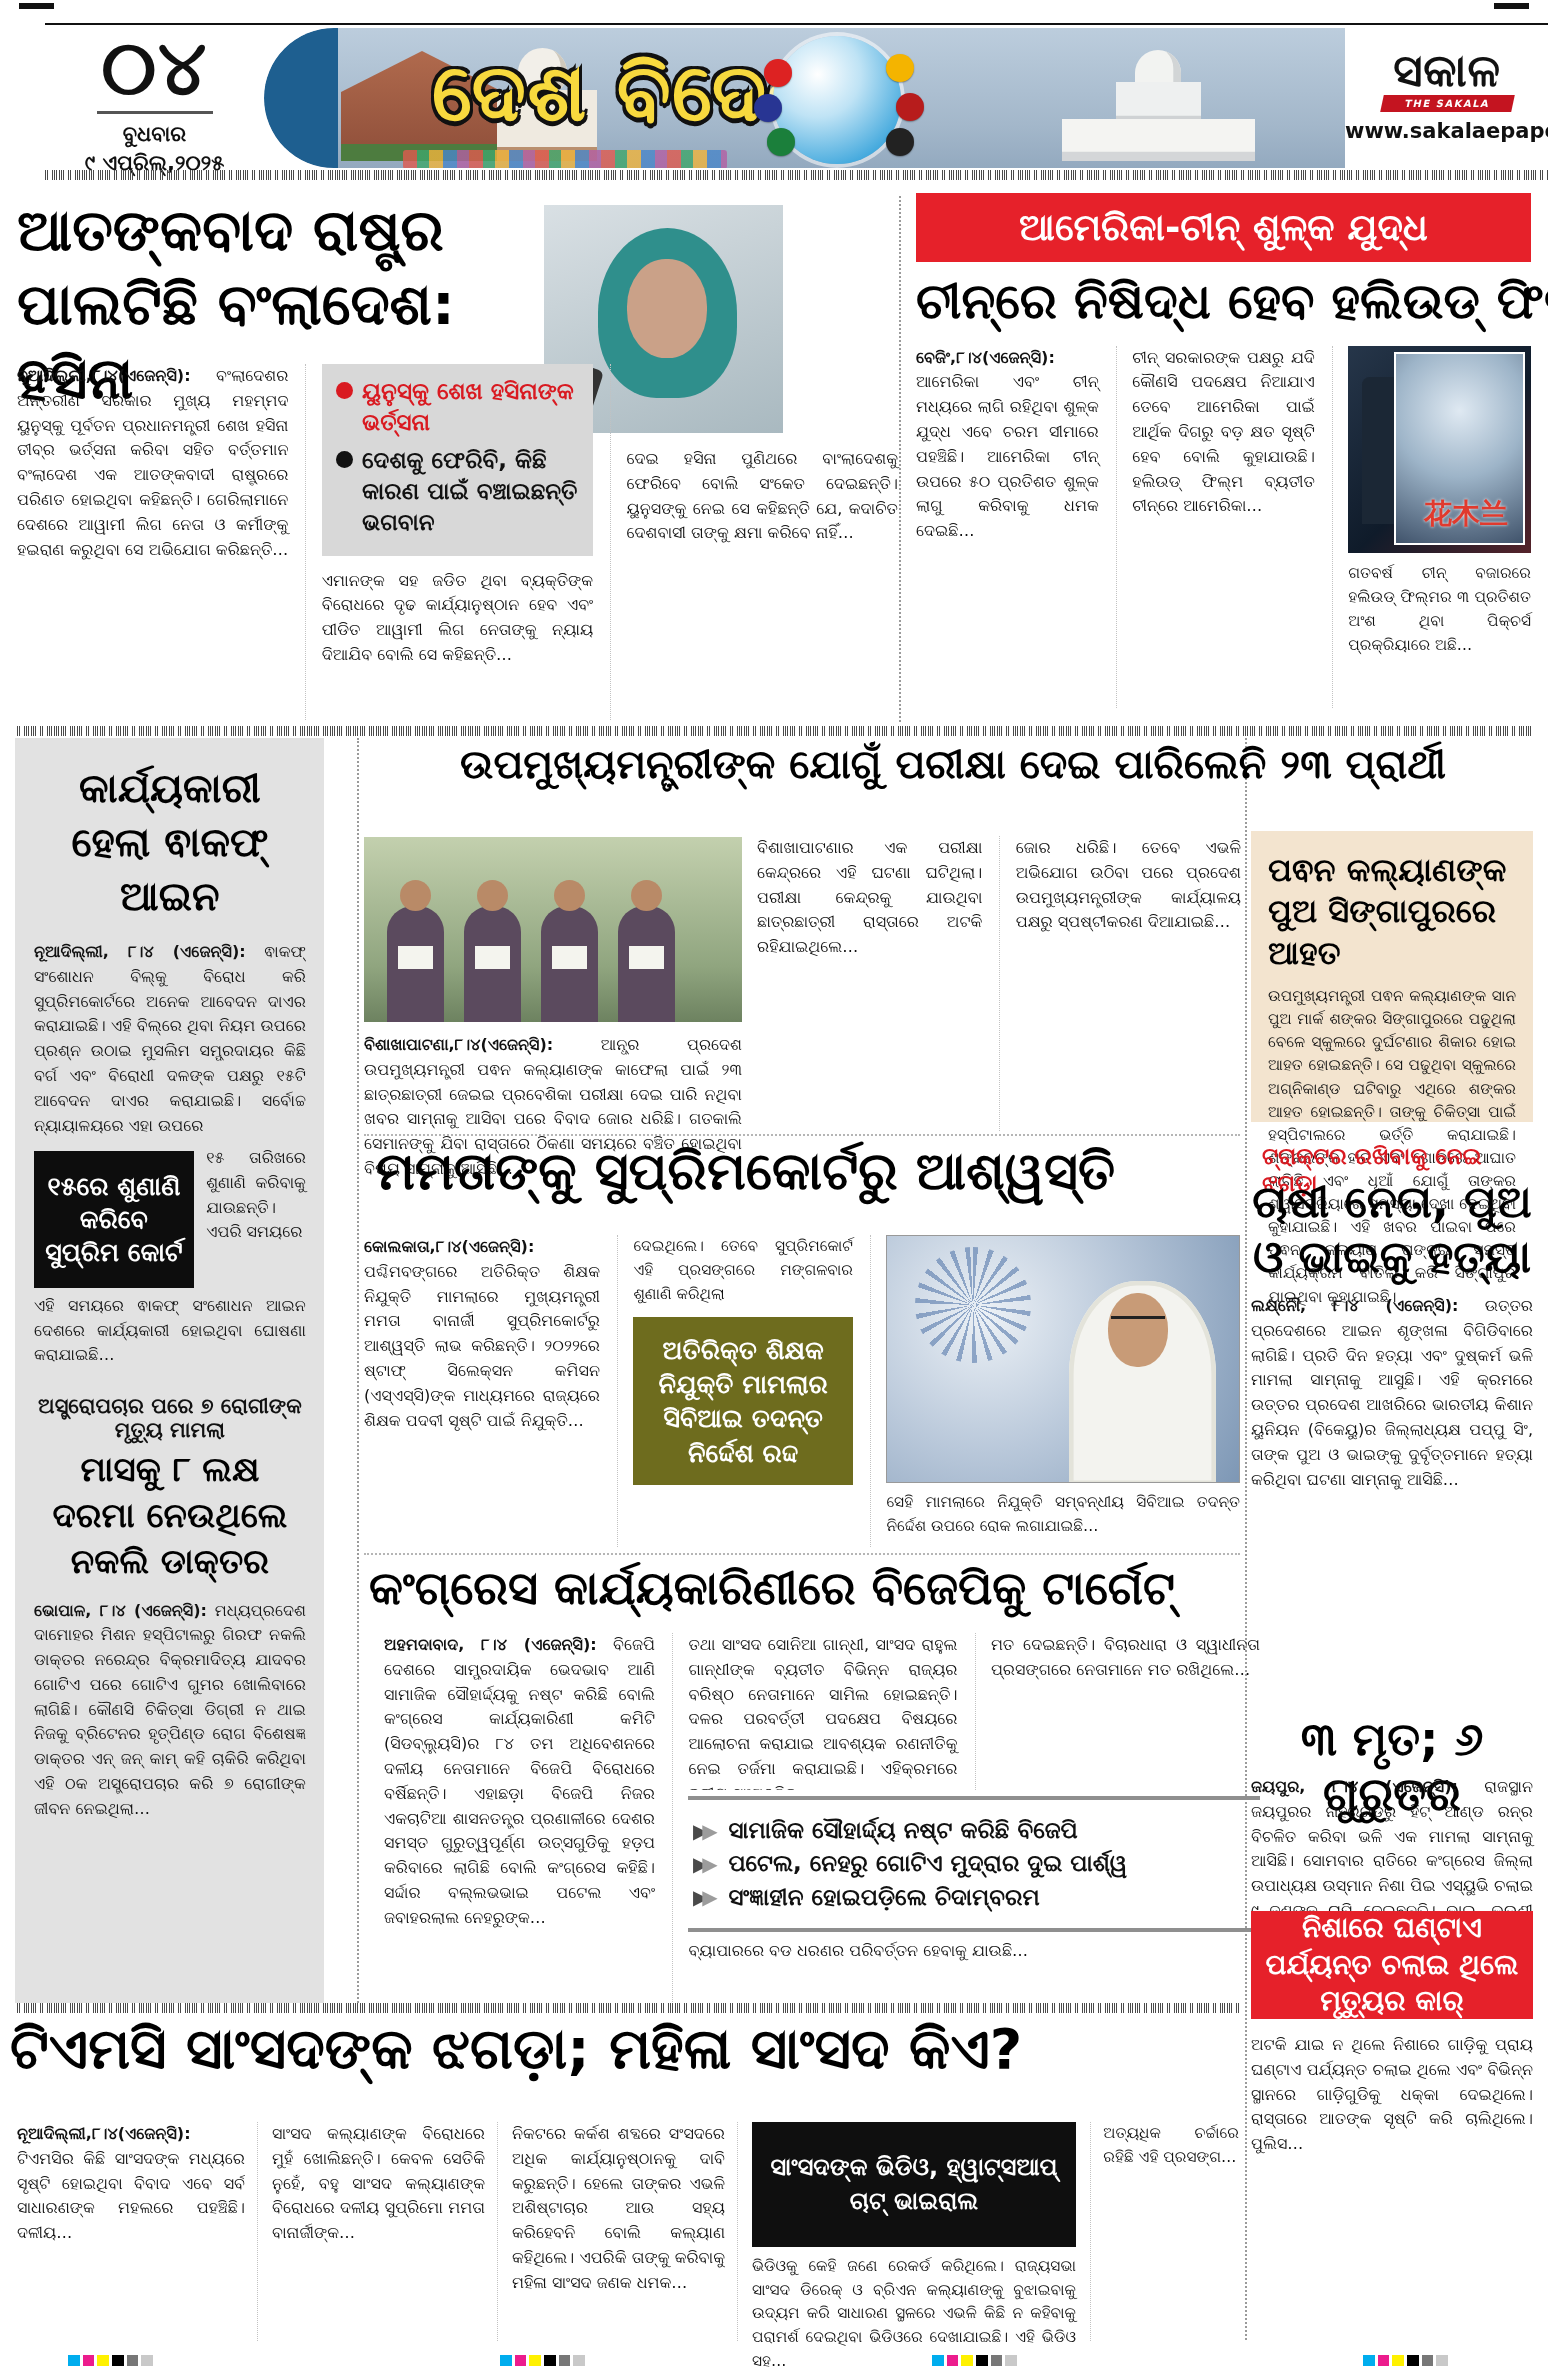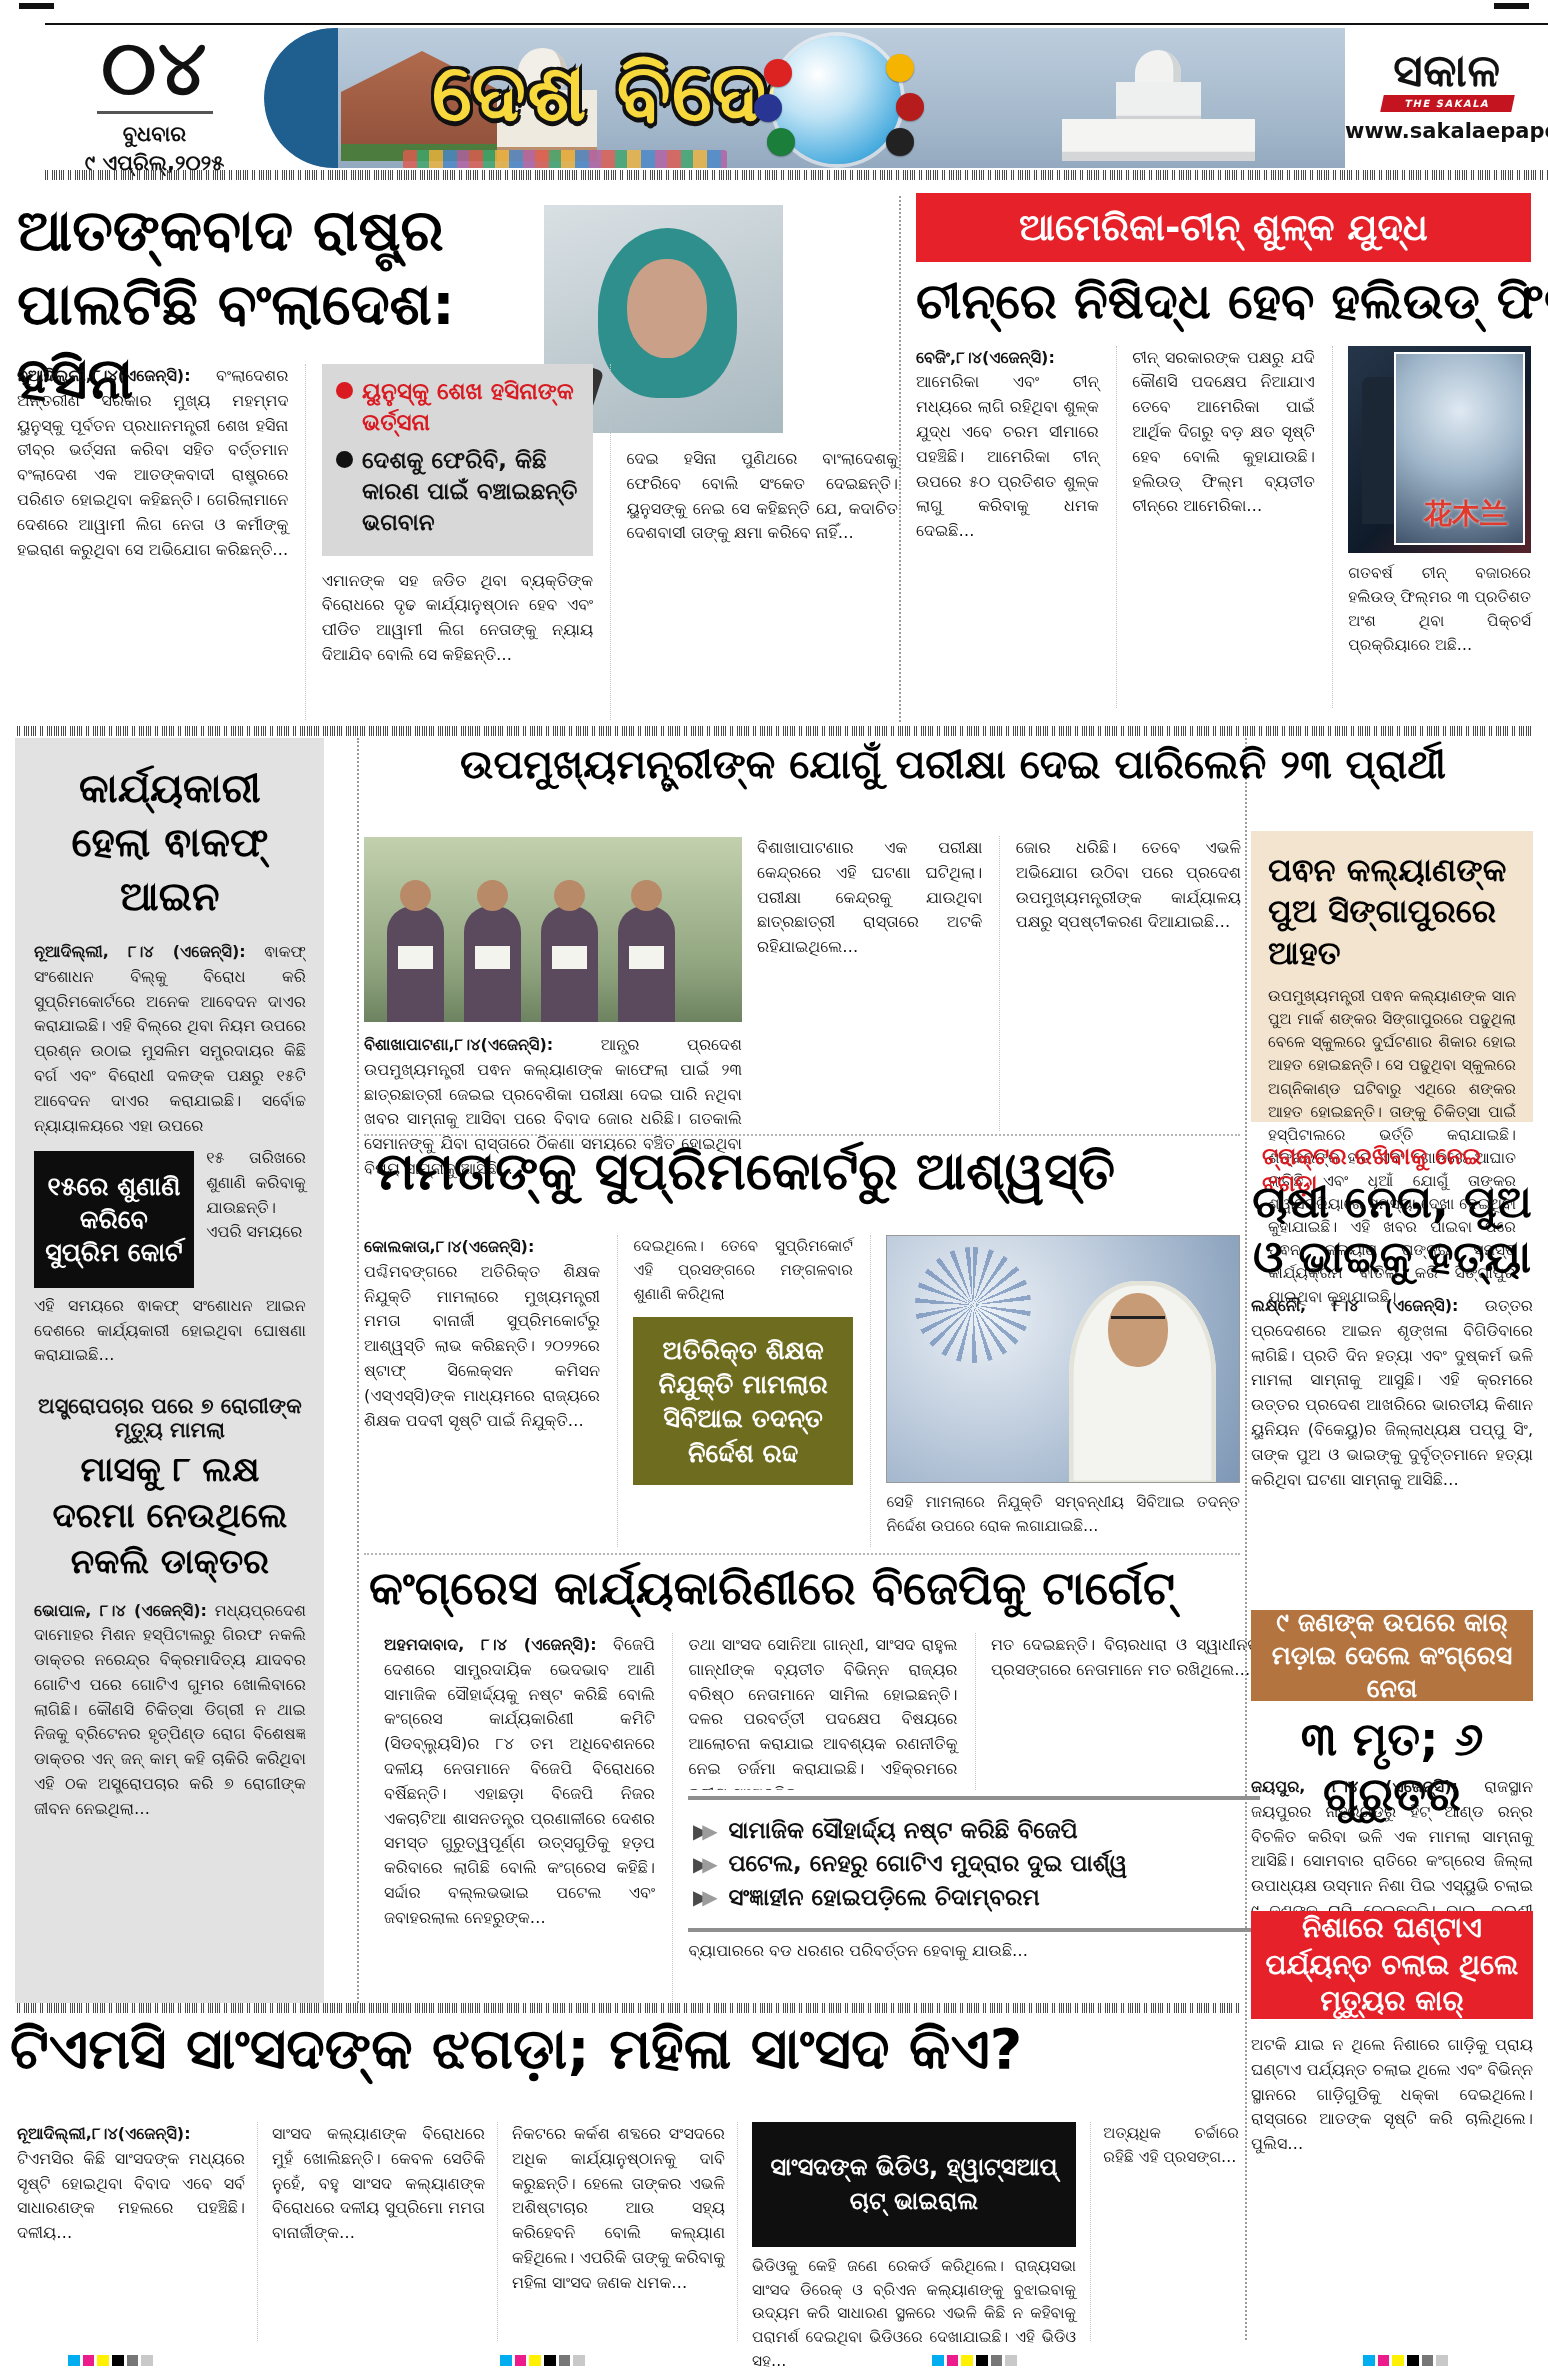--- a/index.html
+++ b/index.html
@@ -398,21 +398,20 @@
 
   <div class="abs farmer-kicker">ଟ୍ରାକ୍ଟର ରଖିବାକୁ ନେଇ ଝଗଡ଼ା</div>
   <div class="abs headline h2-farmer">ଚାଷୀ ନେତା, ପୁଅ ଓ ଭାଇକୁ ହତ୍ୟା</div>
   <div class="abs farmer-body">
     <p class="bodytext">
       <b class="dl">ଲକ୍ଷ୍ନୌ, ୮।୪ (ଏଜେନ୍ସି):</b>
       <span>ଉତ୍ତର ପ୍ରଦେଶରେ ଆଇନ ଶୃଙ୍ଖଳା ବିଗିଡିବାରେ ଲାଗିଛି। ପ୍ରତି ଦିନ ହତ୍ୟା ଏବଂ ଦୁଷ୍କର୍ମ ଭଳି ମାମଲା ସାମ୍ନାକୁ ଆସୁଛି। ଏହି କ୍ରମରେ ଉତ୍ତର ପ୍ରଦେଶ ଆଖରିରେ ଭାରତୀୟ କିଶାନ ୟୁନିୟନ (ବିକେୟୁ)ର ଜିଲ୍ଲାଧ୍ୟକ୍ଷ ପପ୍ପୁ ସିଂ, ତାଙ୍କ ପୁଅ ଓ ଭାଇଙ୍କୁ ଦୁର୍ବୃତ୍ତମାନେ ହତ୍ୟା କରିଥିବା ଘଟଣା ସାମ୍ନାକୁ ଆସିଛି…</span>
     </p>
   </div>
 
-  <div class="abs brownbox">୯ ଜଣଙ୍କ ଉପରେ କାର୍ ମଡ଼ାଇ ଦେଲେ କଂଗ୍ରେସ ନେତା</div>
   <div class="abs headline h2-jaipur">୩ ମୃତ; ୬ ଗୁରୁତର</div>
   <div class="abs jaipur-body1">
     <p class="bodytext">
       <b class="dl">ଜୟପୁର, ୮।୪ (ଏଜେନ୍ସି):</b>
       <span>ରାଜସ୍ଥାନ ଜୟପୁରର ନାହରଗଡ଼ରୁ ହିଟ୍ ଆଣ୍ଡ ରନ୍‌ର ବିଚଳିତ କରିବା ଭଳି ଏକ ମାମଲା ସାମ୍ନାକୁ ଆସିଛି। ସୋମବାର ରାତିରେ କଂଗ୍ରେସ ଜିଲ୍ଲା ଉପାଧ୍ୟକ୍ଷ ଉସ୍ମାନ ନିଶା ପିଇ ଏସ୍‌ୟୁଭି ଚଲାଇ ୯ ଜଣଙ୍କୁ ଚାପି ଦେଇଛନ୍ତି। ଭାଇ, ଭଉଣୀ ସମେତ ତିନି ଜଣଙ୍କ ମୃତ୍ୟୁ ହୋଇଛି। ୬ ଜଣ ଗୁରୁତର ଆହତ ମଧ୍ୟ ହୋଇଛନ୍ତି। ଏତିକିରେ କଂଗ୍ରେସ</span>
     </p>
   </div>
   <div class="abs jaipur-body2">
     <p class="bodytext">ଅଟକି ଯାଇ ନ ଥିଲେ ନିଶାରେ ଗାଡ଼ିକୁ ପ୍ରାୟ ଘଣ୍ଟାଏ ପର୍ଯ୍ୟନ୍ତ ଚଲାଇ ଥିଲେ ଏବଂ ବିଭିନ୍ନ ସ୍ଥାନରେ ଗାଡ଼ିଗୁଡିକୁ ଧକ୍କା ଦେଇଥିଲେ। ରାସ୍ତାରେ ଆତଙ୍କ ସୃଷ୍ଟି କରି ଚାଲିଥିଲେ। ପୁଲିସ…</p>
   </div>

